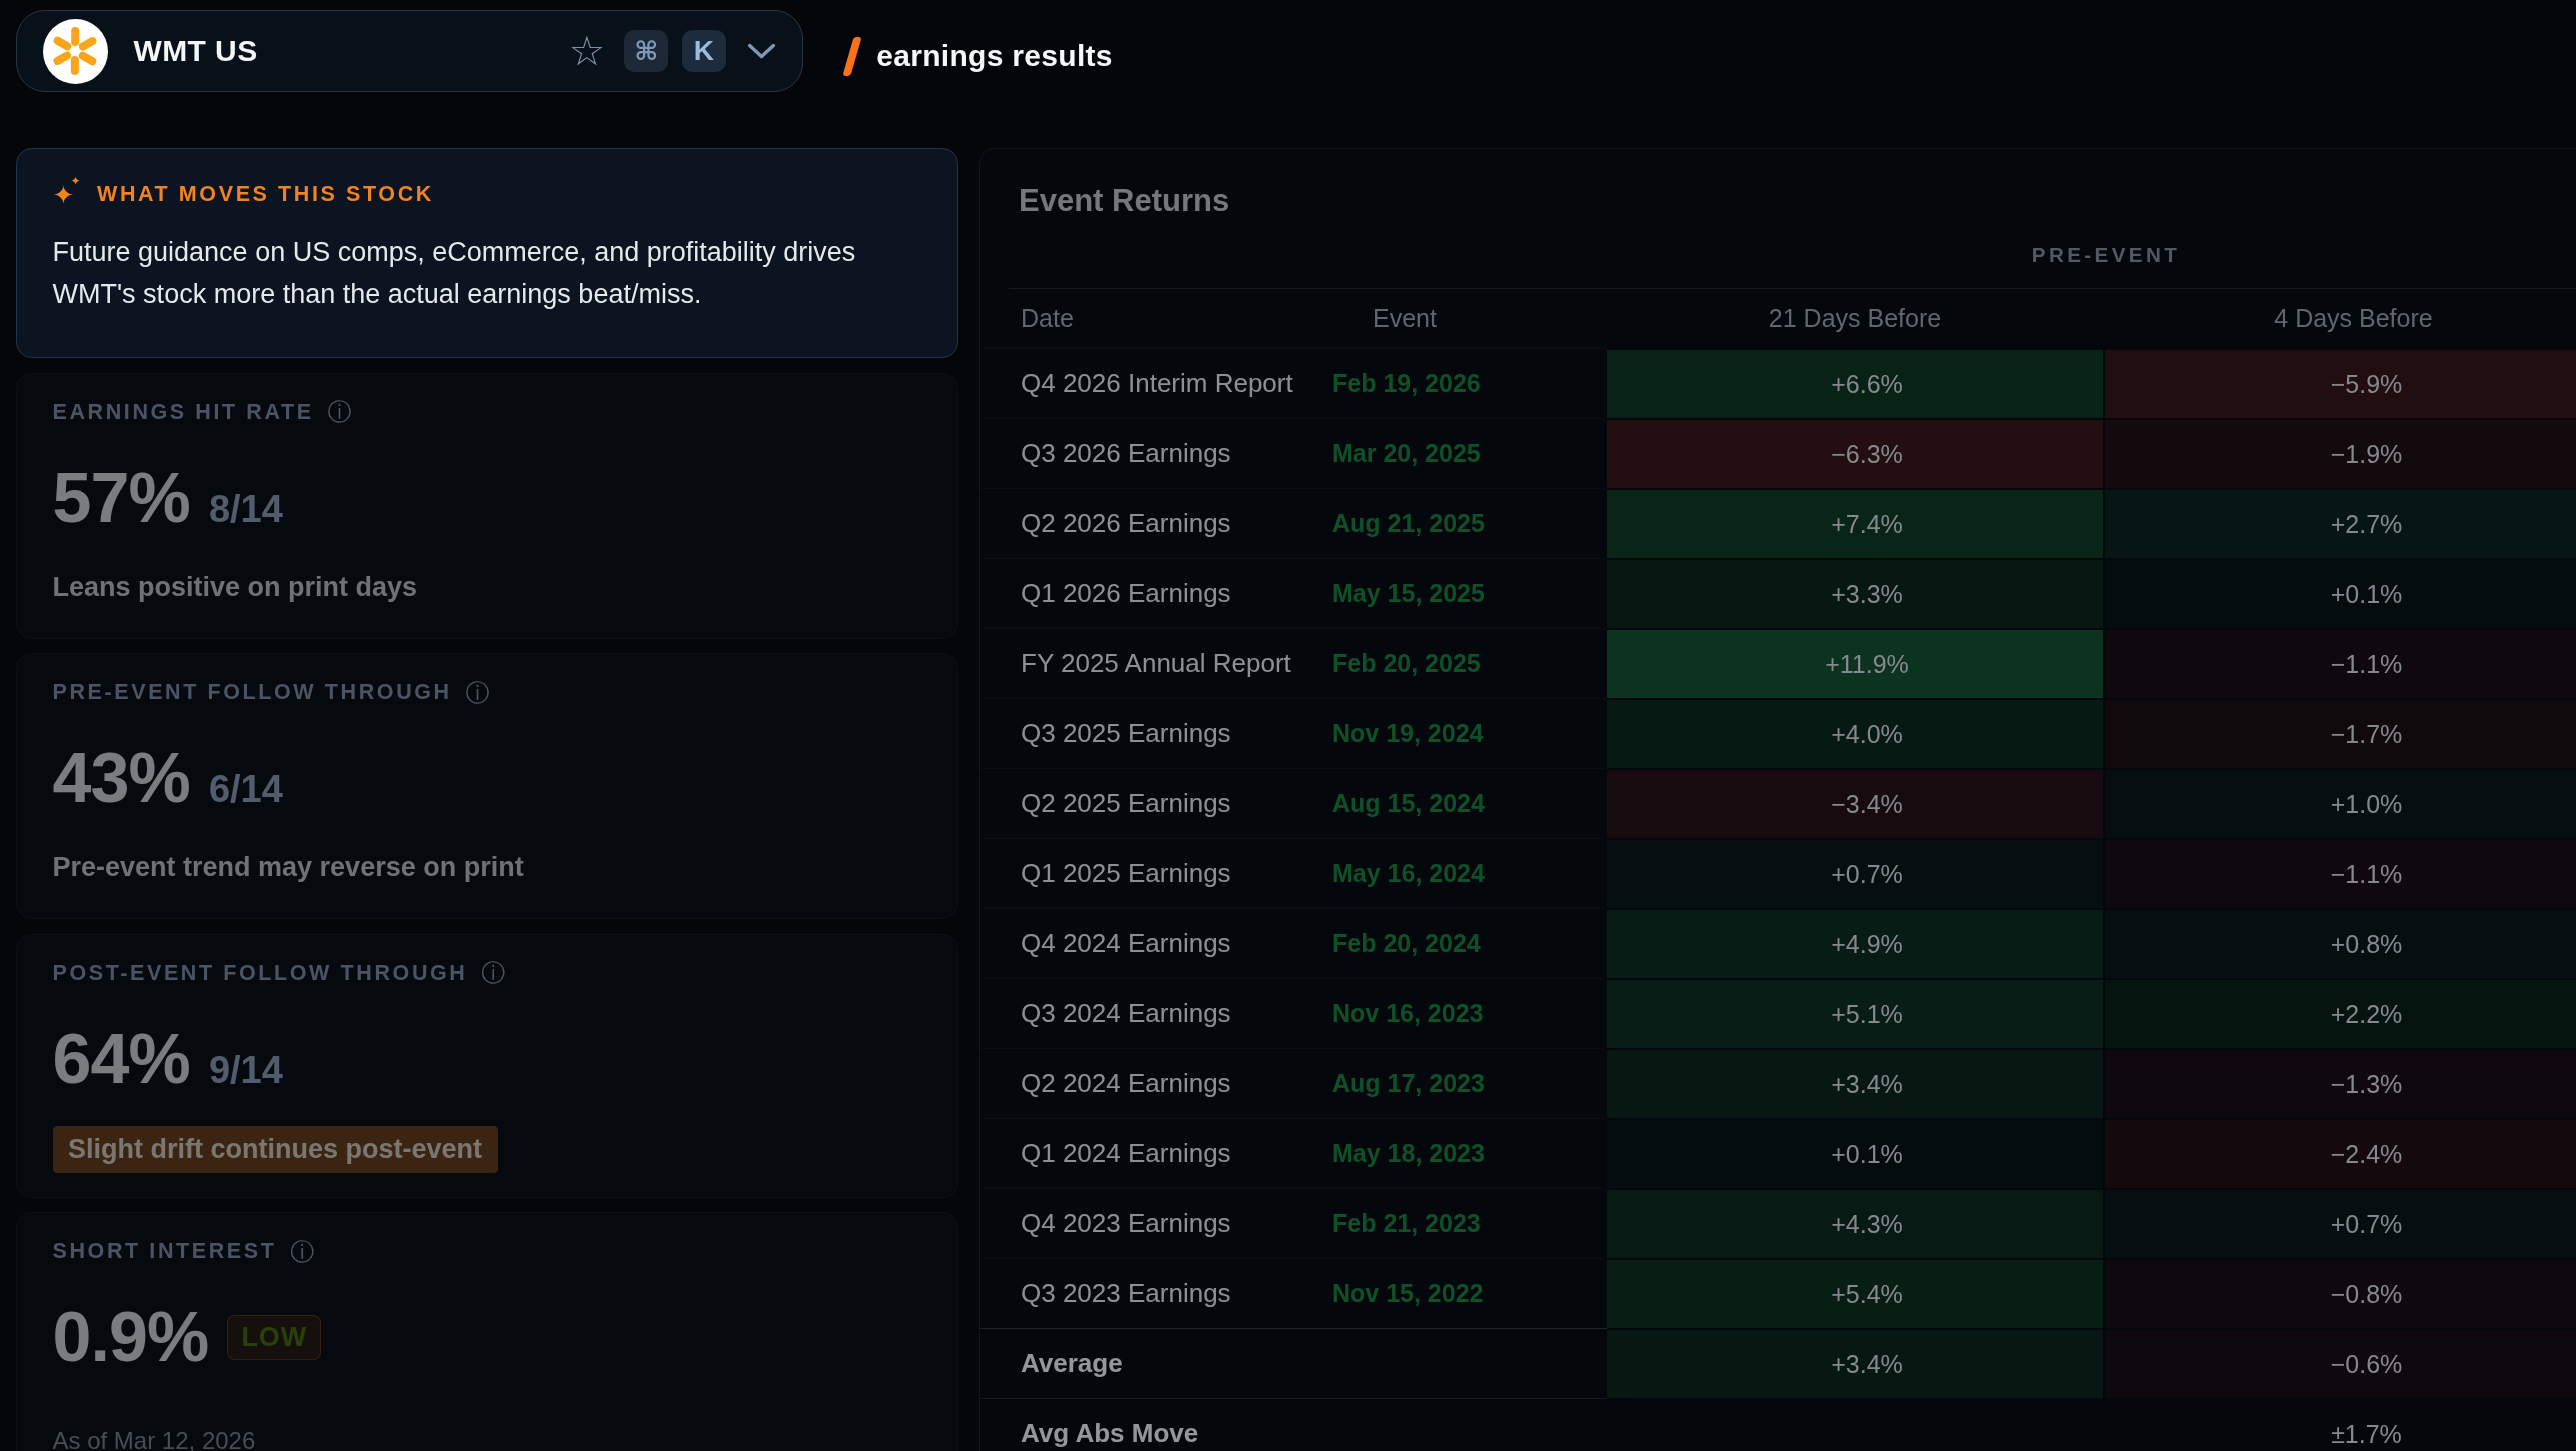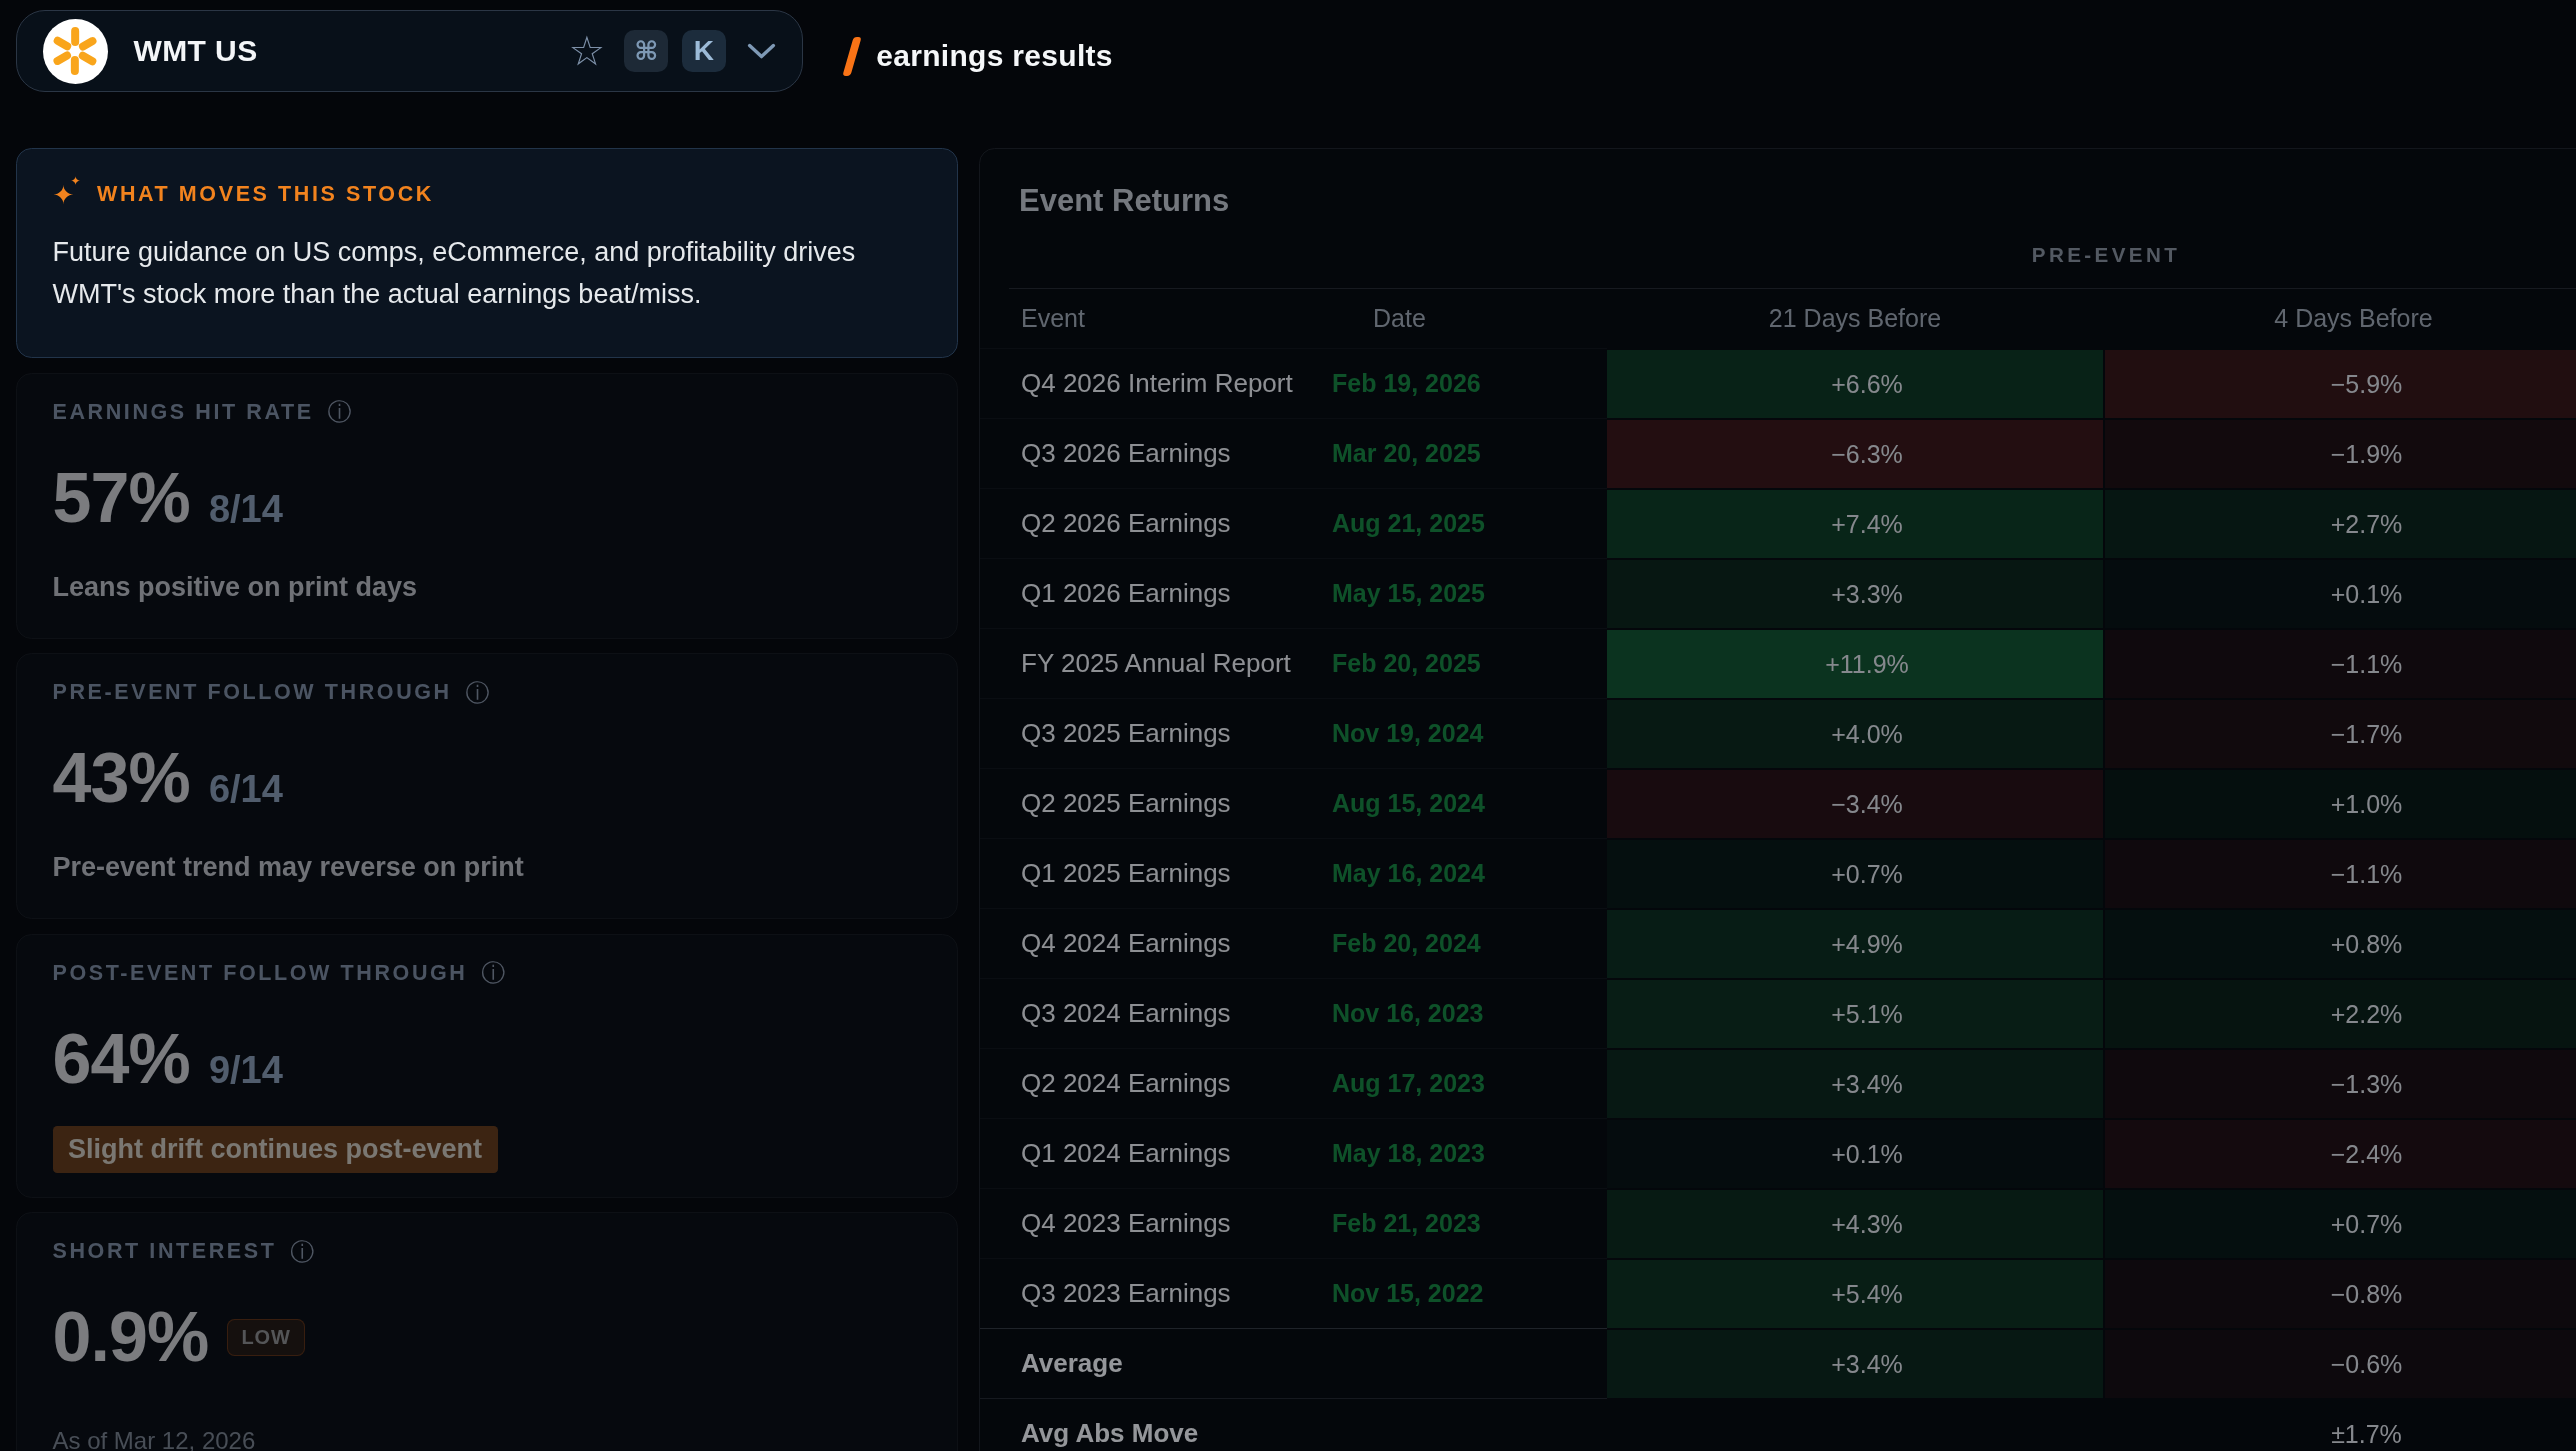--- a/index.html
+++ b/index.html
@@ -65,21 +65,21 @@
   .info-icon { font-size:24px; color:#9aa7bb; line-height:1; }
   .stat-value-row { margin-top:33px; display:flex; align-items:baseline; gap:19px; }
   .stat-value { font-size:70px; font-weight:800; color:#f1f2f4; letter-spacing:-0.9px; }
   .stat-fraction { font-size:38px; font-weight:600; color:#9db3cf; }
   .stat-desc { margin-top:34px; font-size:27px; font-weight:700; color:#d9dce2; }
   .stat-desc.chip {
     display:inline-block; background:rgba(224,122,36,.5); color:#f0e8d9;
     padding:7.7px 15.5px; border-radius:4.3px; margin-top:27.5px;
   }
   .low-badge {
-    align-self:center; font-size:20px; font-weight:700; letter-spacing:0.9px; color:#a3a3a3;
+    align-self:center; font-size:27px; font-weight:700; letter-spacing:0.9px; color:#4d7c0f;
     background:rgba(249,115,22,.13); border:1.7px solid rgba(249,115,22,.33);
     padding:6px 13px; border-radius:7.7px;
   }
   .stat-footnote { margin-top:50px; font-size:24px; color:#8b95a2; }
 
   
   .table-card {
     position:absolute; left:979px; top:148px; width:1625px; height:1374px;
     background:#05080d; border:1.7px solid #1d2127; border-radius:15.5px;
     opacity:.62; overflow:hidden;
@@ -197,22 +197,22 @@
 
 </div>
 
 <div class="table-card">
   <div class="table-title">Event Returns</div>
   <div class="group-header">
     <div class="group-label">PRE-EVENT</div>
   </div>
   <div class="header-rule"></div>
   <div class="trow thead">
+    <div class="th left">Date</div>
     <div class="th left">Event</div>
-    <div class="th left">Date</div>
     <div class="th center">21 Days Before</div>
     <div class="th center">4 Days Before</div>
   </div>
   <div id="tbody">
       <div class="trow">
         <div class="c-label">Q4 2026 Interim Report</div>
         <div class="c-date">Feb 19, 2026</div>
         <div class="c-val" style="background: rgba(34, 197, 94, 0.235);">+6.6%</div>
         <div class="c-val second" style="background: rgba(225, 62, 52, 0.216);">−5.9%</div>
       </div>

